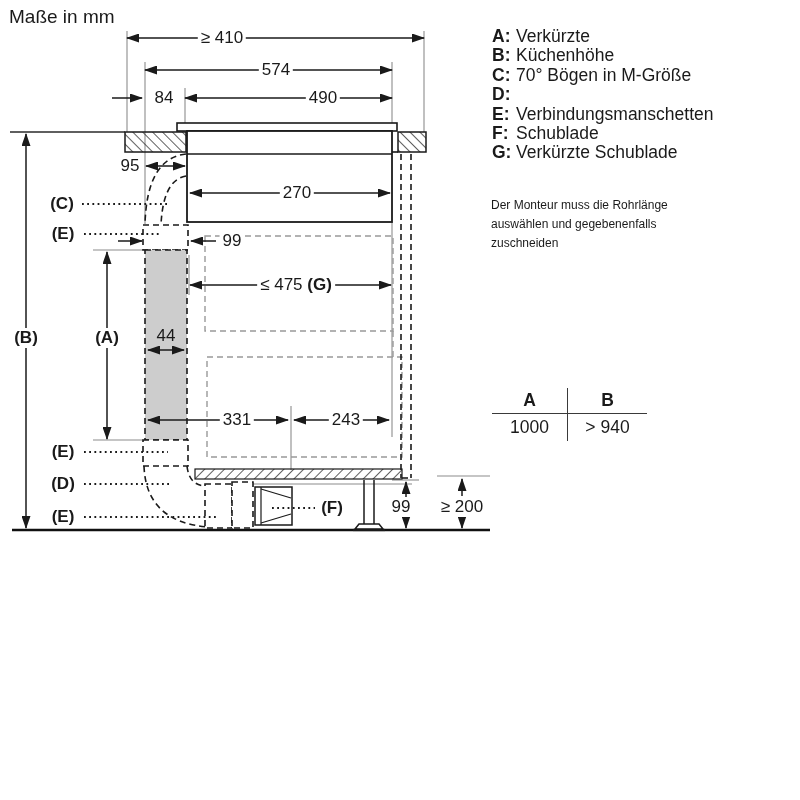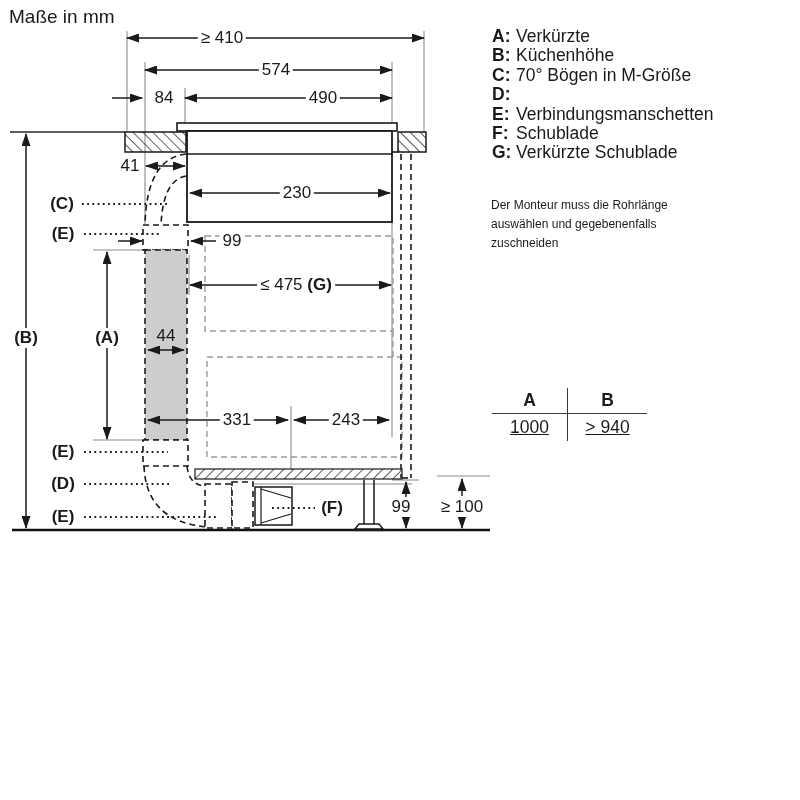--- a/index.html
+++ b/index.html
@@ -12,21 +12,21 @@
   .dim.nobg{background:transparent;padding:0;}
   .dim .bold{font-weight:bold;}
   .letter{transform:translate(-50%,-50%);font-size:17px;font-weight:bold;background:#fff;padding:0 3px;}
   .legend{left:492px;top:27px;font-size:17.5px;}
   .lg-row{display:flex;height:19.4px;line-height:19.4px;}
   .lg-key{width:24px;font-weight:bold;flex:none;}
   .note{left:491px;top:196px;font-size:12px;}
   .note div{height:19px;line-height:19px;}
   .spec-table{left:492px;top:388px;width:155px;font-size:17.5px;}
   .t-row{display:flex;height:25px;align-items:center;border-bottom:1.4px solid #3a3a3a;}
-  .t-row.last{border-bottom:none;height:27px;text-decoration:underline;}
+  .t-row.last{border-bottom:none;height:27px;}
   .t-a{width:75px;text-align:center;border-right:1.4px solid #3a3a3a;height:100%;
        display:flex;align-items:center;justify-content:center;}
   .t-b{width:79px;text-align:center;}
   .t-head{font-weight:bold;}
 </style>
 </head>
 <body>
 
 <div id="stage">
 
@@ -180,29 +180,29 @@
     <div class="t-row last">
       <div class="t-a">1000</div>
       <div class="t-b">&gt; 940</div>
     </div>
   </div>
 
   <div class="txt dim" style="left:222px;top:38px">≥ 410</div>
   <div class="txt dim" style="left:276px;top:70px">574</div>
   <div class="txt dim" style="left:164px;top:98px">84</div>
   <div class="txt dim" style="left:323px;top:98px">490</div>
-  <div class="txt dim" style="left:130px;top:166px">41</div>
-  <div class="txt dim" style="left:297px;top:193px">230</div>
+  <div class="txt dim" style="left:130px;top:166px">95</div>
+  <div class="txt dim" style="left:297px;top:193px">270</div>
   <div class="txt dim" style="left:232px;top:241px">99</div>
   <div class="txt dim" style="left:296px;top:285px"><span>≤ 475</span> <span class="bold">(G)</span></div>
   <div class="txt dim nobg" style="left:166px;top:336px">44</div>
   <div class="txt dim" style="left:237px;top:420px">331</div>
   <div class="txt dim" style="left:346px;top:420px">243</div>
   <div class="txt dim" style="left:401px;top:507px">99</div>
-  <div class="txt dim" style="left:462px;top:507px">≥ 100</div>
+  <div class="txt dim" style="left:462px;top:507px">≥ 200</div>
 
   <div class="txt letter" style="left:62px;top:204px">(C)</div>
   <div class="txt letter" style="left:63px;top:234px">(E)</div>
   <div class="txt letter" style="left:107px;top:338px">(A)</div>
   <div class="txt letter" style="left:26px;top:338px">(B)</div>
   <div class="txt letter" style="left:63px;top:452px">(E)</div>
   <div class="txt letter" style="left:63px;top:484px">(D)</div>
   <div class="txt letter" style="left:63px;top:517px">(E)</div>
   <div class="txt letter" style="left:332px;top:508px">(F)</div>
 

